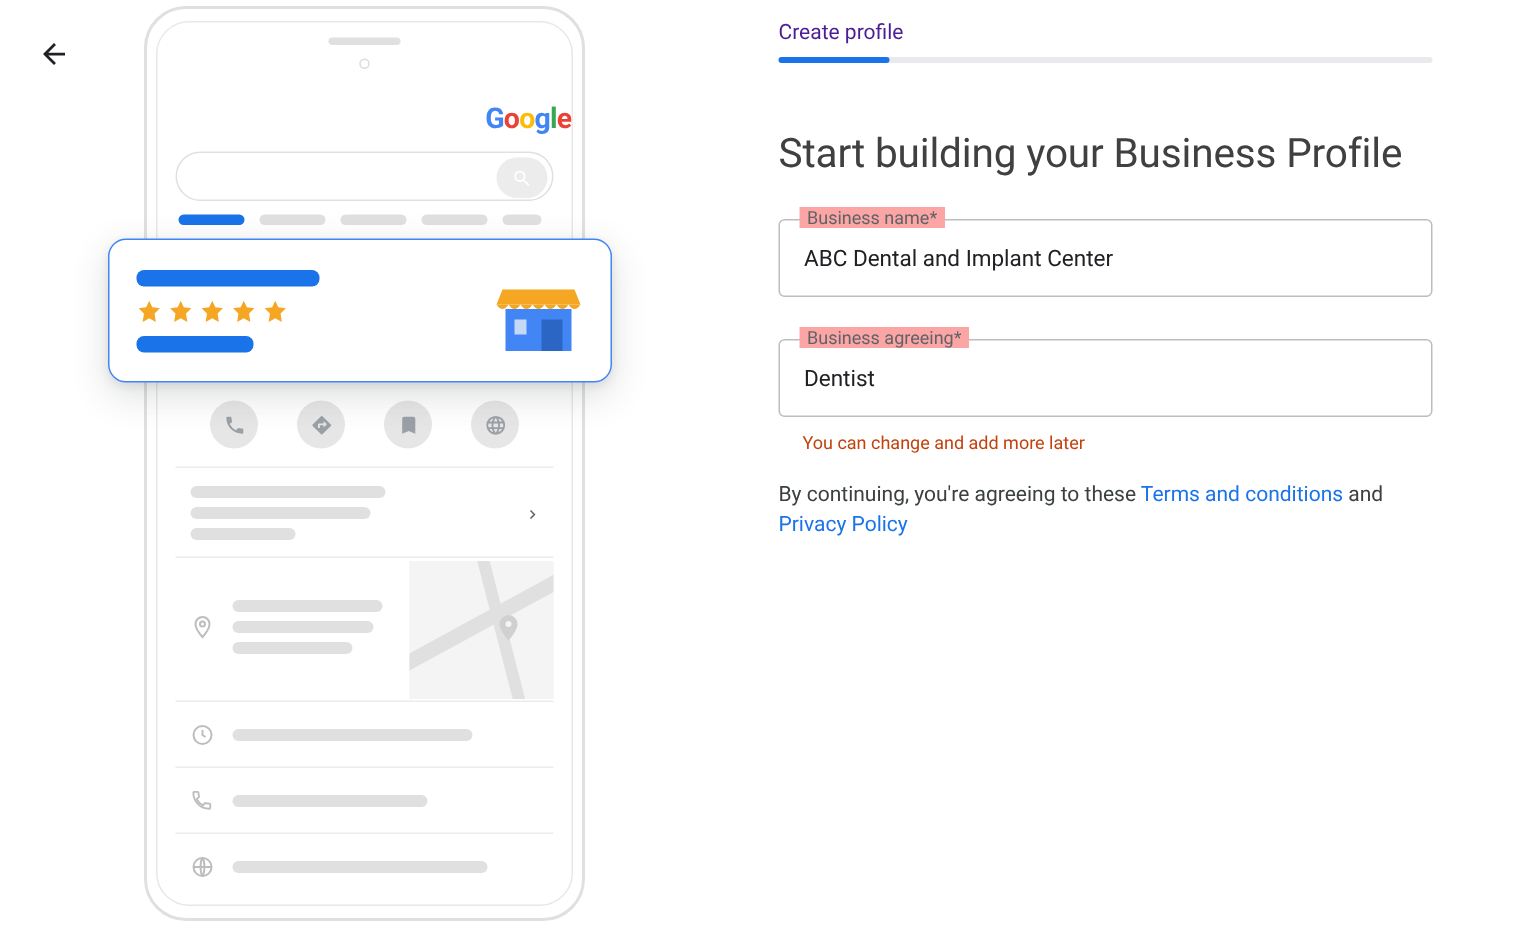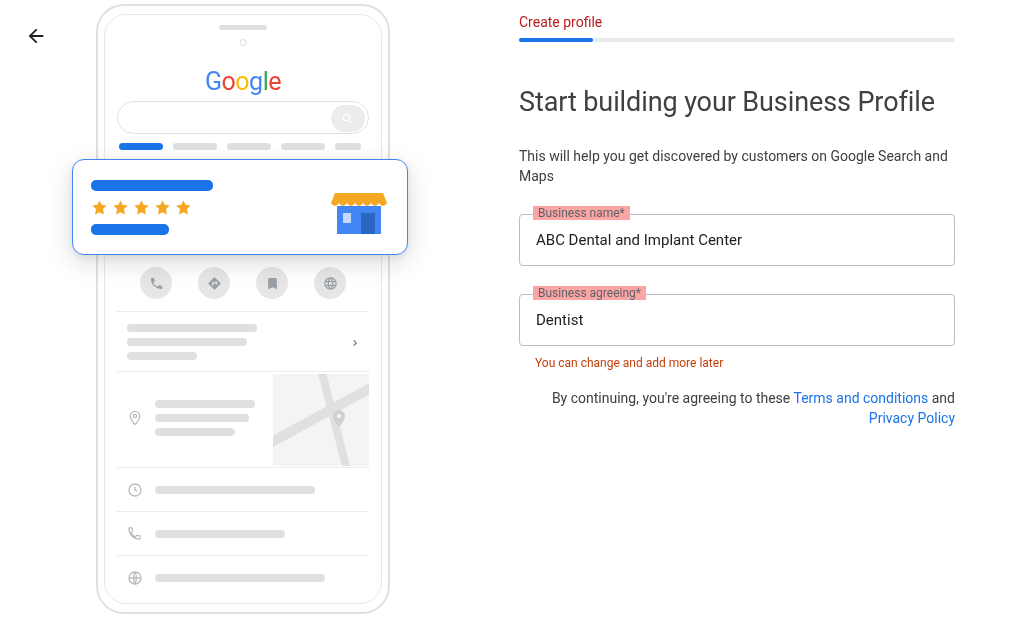--- a/index.html
+++ b/index.html
@@ -78,23 +78,23 @@
     border-radius: 50%;
     position: absolute;
     top: 24px;
     left: 50%;
     transform: translateX(-50%);
   }
   .google-logo {
     position: absolute;
     top: 52px;
     left: 0; right: 0;
-    text-align: center;
-    font-size: 25px;
-    font-weight: 400;
+    text-align: right;
+    font-size: 19px;
+    font-weight: 700;
     letter-spacing: -0.5px;
   }
   .g1{color:#4285F4}.g2{color:#EA4335}.g3{color:#FBBC05}.g4{color:#4285F4}.g5{color:#34A853}.g6{color:#EA4335}
   .searchbar {
     position: absolute;
     top: 86px;
     left: 12px;
     right: 12px;
     height: 33px;
     border: 1px solid #e0e0e0;
@@ -191,21 +191,21 @@
   .blue-bar { background:#1a73e8; border-radius:5px; }
   .stars { display:flex; gap:4px; }
   .store-icon {
     width: 60px; height: 56px;
     position: relative;
   }
 
   
   .step-label {
     font-size: 14px;
-    color: #b91c1c;
+    color: #4c1d95;
     margin-bottom: 8px;
   }
   .progress-track {
     width: 100%;
     height: 4px;
     background: #e8eaed;
     border-radius: 2px;
     position: relative;
     margin-bottom: 44px;
   }
@@ -255,21 +255,20 @@
   .hint {
     font-size: 12px;
     color: #c2410c;
     margin: -18px 0 18px 16px;
   }
   .terms {
     font-size: 14px;
     color: #3c4043;
     line-height: 20px;
     margin-bottom: 52px;
-    text-align: right;
   }
   .link { color: #1a73e8; text-decoration: none; cursor: pointer; }
   .next-btn {
     background: #1a73e8;
     color: #fff;
     border: none;
     border-radius: 4px;
     padding: 0 26px;
     height: 38px;
     font-size: 14px;
@@ -415,21 +414,20 @@
       </div>
     </div>
   </div>
 
   <div class="form-col">
     <div class="step-label">Create profile</div>
     <div class="progress-track">
       <div class="progress-fill"></div>
     </div>
     <h1 class="heading">Start building your Business Profile</h1>
-    <div class="subheading">This will help you get discovered by customers on Google Search and Maps</div>
 
     <div class="field-wrap">
       <span class="field-label">Business name*</span>
       <input class="field-input" type="text" value="ABC Dental and Implant Center" style="">
     </div>
 
     <div class="field-wrap">
       <span class="field-label">Business agreeing*</span>
       <input class="field-input" type="text" value="Dentist" style="">
     </div>

